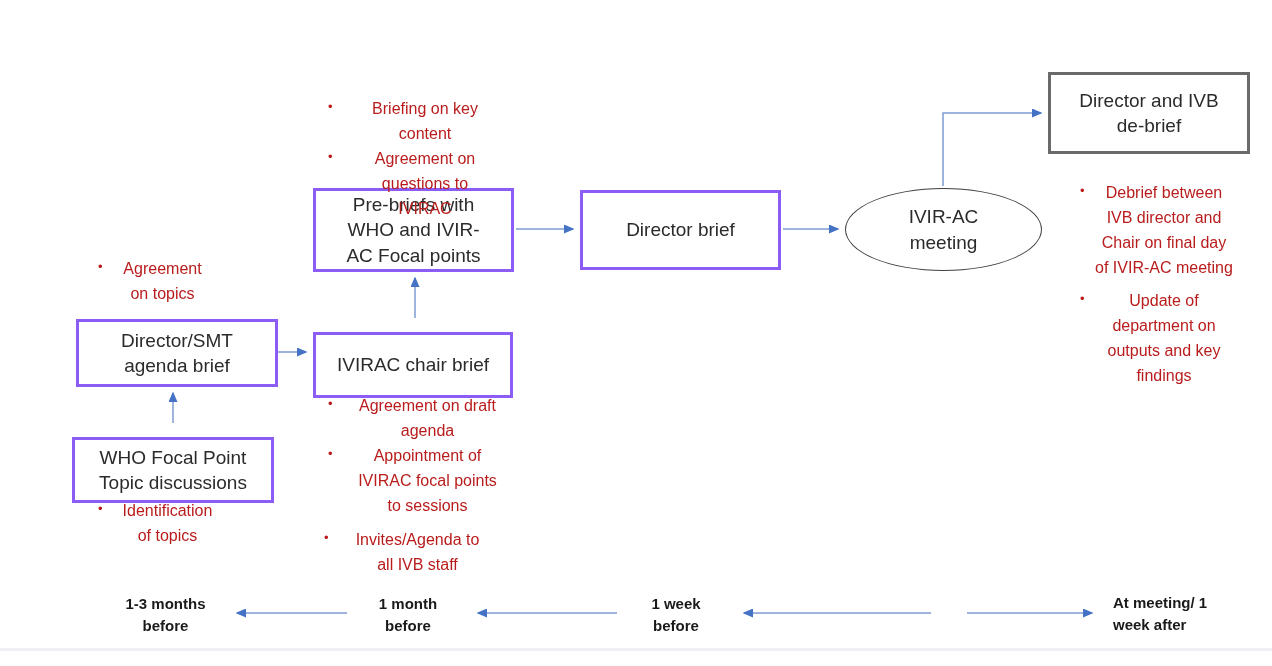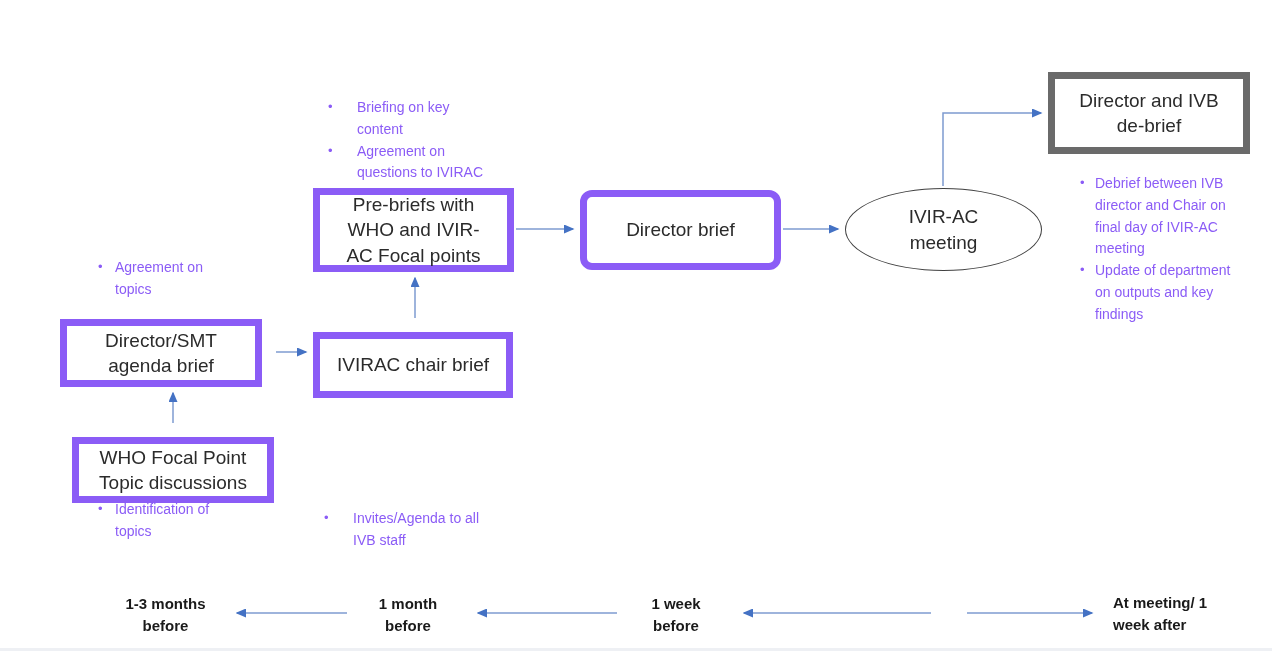--- a/index.html
+++ b/index.html
@@ -20,57 +20,58 @@
     position: absolute;
     left: 0;
     top: 0;
     width: 1272px;
     height: 666px;
     pointer-events: none;
   }
   .shape {
     position: absolute;
     box-sizing: border-box;
-    border: 7px solid #8b5cf6;
+    border: 3px solid #8b5cf6;
     background: #ffffff;
     display: flex;
     align-items: center;
     justify-content: center;
     text-align: center;
     font-size: 19px;
     line-height: 1.32;
     color: #2b2b2b;
   }
   .ellipse {
     border-radius: 50%;
     border-width: 1.6px;
     border-color: #404040;
   }
   .notes {
     position: absolute;
     margin: 0;
     padding: 0;
     list-style: none;
-    font-size: 14px;
+    font-size: 16px;
     line-height: 1.56;
-    color: #8b5cf6;
+    color: #b91c1c;
+    text-align: center;
   }
   .notes li {
     position: relative;
     padding-left: 27px;
   }
   .notes li::before {
     content: "\2022";
     position: absolute;
     left: 10px;
     top: 0;
     font-size: 13px;
   }
   .notes.gap-lg li { padding-left: 39px; }
-  .notes.gap-md li { padding-left: 25px; }
+  .notes.gap-md li { padding-left: 25px; margin-top: 8px; }
   .tl-label {
     position: absolute;
     font-size: 15px;
     font-weight: bold;
     line-height: 1.45;
     color: #1a1a1a;
     text-align: center;
   }
   .tl-label.left-align { text-align: left; }
   .faint-rule {
@@ -100,37 +101,37 @@
       <line x1="516" y1="229" x2="573" y2="229" marker-end="url(#ah)"></line>
       <line x1="783" y1="229" x2="838" y2="229" marker-end="url(#ah)"></line>
       <polyline points="943,186 943,113 1041,113" marker-end="url(#ah)"></polyline>
       <line x1="347" y1="613" x2="237" y2="613" marker-end="url(#ah)"></line>
       <line x1="617" y1="613" x2="478" y2="613" marker-end="url(#ah)"></line>
       <line x1="931" y1="613" x2="744" y2="613" marker-end="url(#ah)"></line>
       <line x1="967" y1="613" x2="1092" y2="613" marker-end="url(#ah)"></line>
     </g>
   </svg>
 
-  <div class="shape" style="left:60px; top:319px; width:202px; height:68px; padding:0 20px;">
+  <div class="shape" style="left:76px; top:319px; width:202px; height:68px; padding:0 20px;">
     <span>Director/SMT agenda brief</span>
   </div>
 
   <div class="shape" style="left:72px; top:425px; width:202px; height:66px; padding:0 10px;margin-top:12px;">
     <span>WHO Focal Point Topic discussions</span>
   </div>
 
   <div class="shape" style="left:313px; top:332px; width:200px; height:66px; padding:0 8px;">
     <span>IVIRAC chair brief</span>
   </div>
 
   <div class="shape" style="left:313px; top:188px; width:201px; height:84px; padding:8px 20px;">
     <span>Pre-briefs with WHO and IVIR-AC Focal points</span>
   </div>
 
-  <div class="shape" style="left:580px; top:190px; width:201px; height:80px; padding:0 10px;border-radius:12px;">
+  <div class="shape" style="left:580px; top:190px; width:201px; height:80px; padding:0 10px;">
     <span>Director brief</span>
   </div>
 
   <div class="shape ellipse" style="left:845px; top:188px; width:197px; height:83px; padding:0 36px;">
     <span>IVIR-AC meeting</span>
   </div>
 
   <div class="shape" style="left:1048px; top:72px; width:202px; height:82px; padding:0 20px; border-color:#6a6a6a;">
     <span>Director and IVB de-brief</span>
   </div>
@@ -141,22 +142,26 @@
 
   <ul class="notes" style="left:88px; top:499px; width:132px;">
     <li>Identification of topics</li>
   </ul>
 
   <ul class="notes gap-lg" style="left:318px; top:97px; width:175px;">
     <li>Briefing on key content</li>
     <li>Agreement on questions to IVIRAC</li>
   </ul>
 
+  <ul class="notes gap-lg" style="left:318px; top:394px; width:180px;">
+    <li>Agreement on draft agenda</li>
+    <li>Appointment of IVIRAC focal points to sessions</li>
+  </ul>
 
-  <ul class="notes gap-lg" style="left:314px; top:508px; width:168px;">
+  <ul class="notes gap-lg" style="left:314px; top:528px; width:168px;">
     <li>Invites/Agenda to all IVB staff</li>
   </ul>
 
   <ul class="notes gap-md" style="left:1070px; top:173px; width:163px;">
     <li>Debrief between IVB director and Chair on final day of IVIR-AC meeting</li>
     <li>Update of department on outputs and key findings</li>
   </ul>
 
   <div class="tl-label" style="left:113px; top:593px; width:105px;">
     <span>1-3 months before</span>

